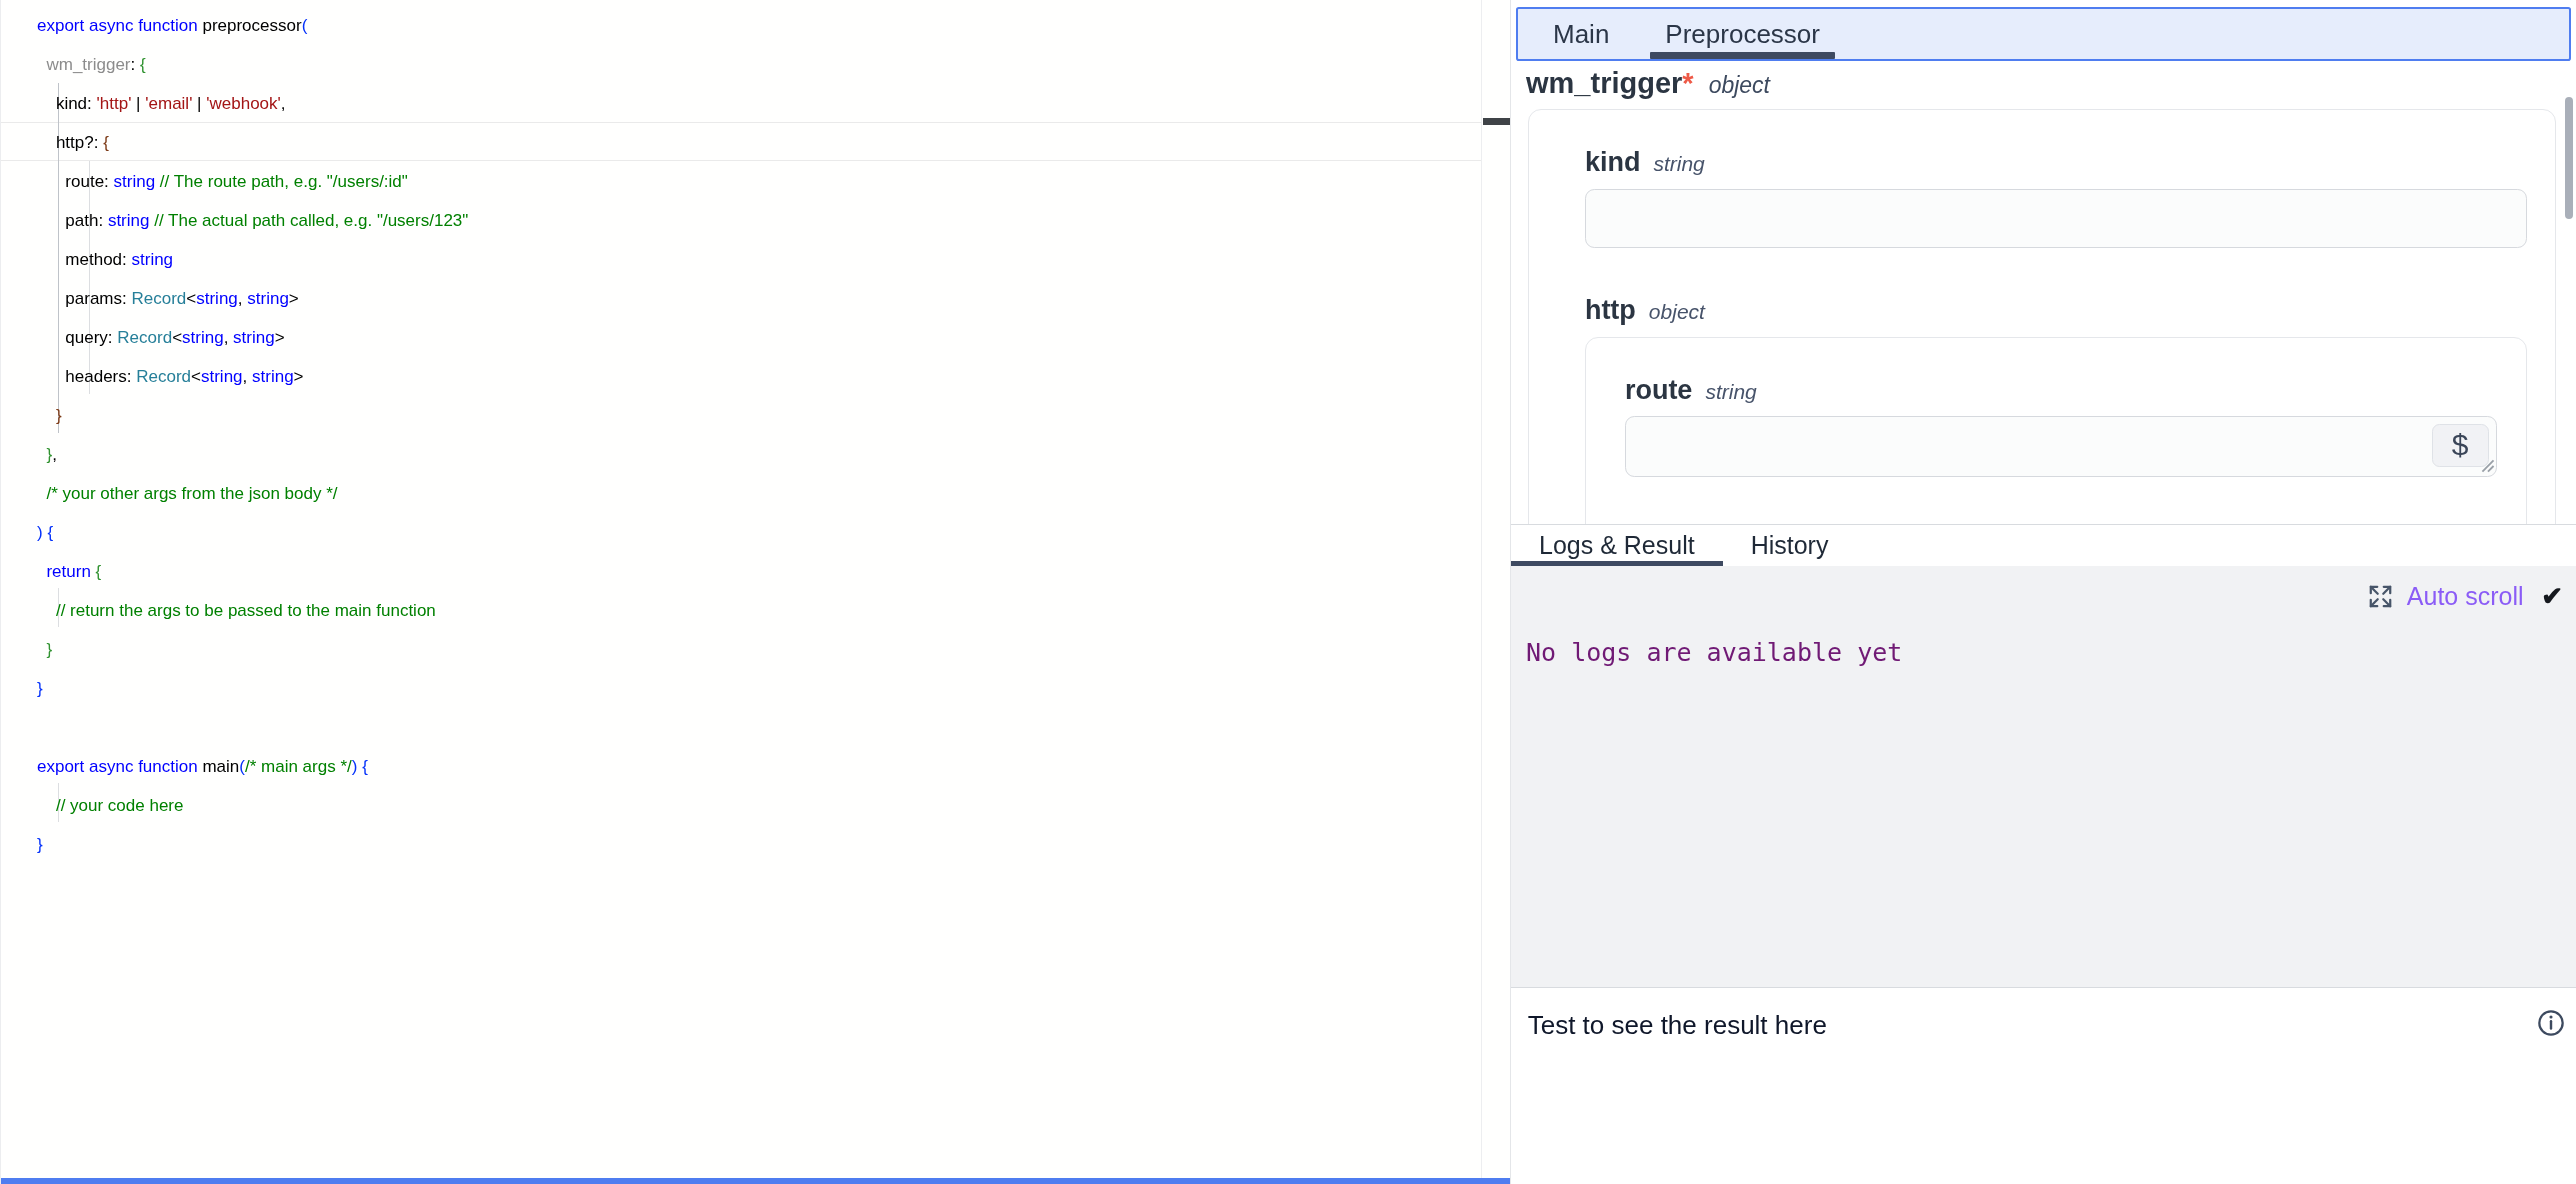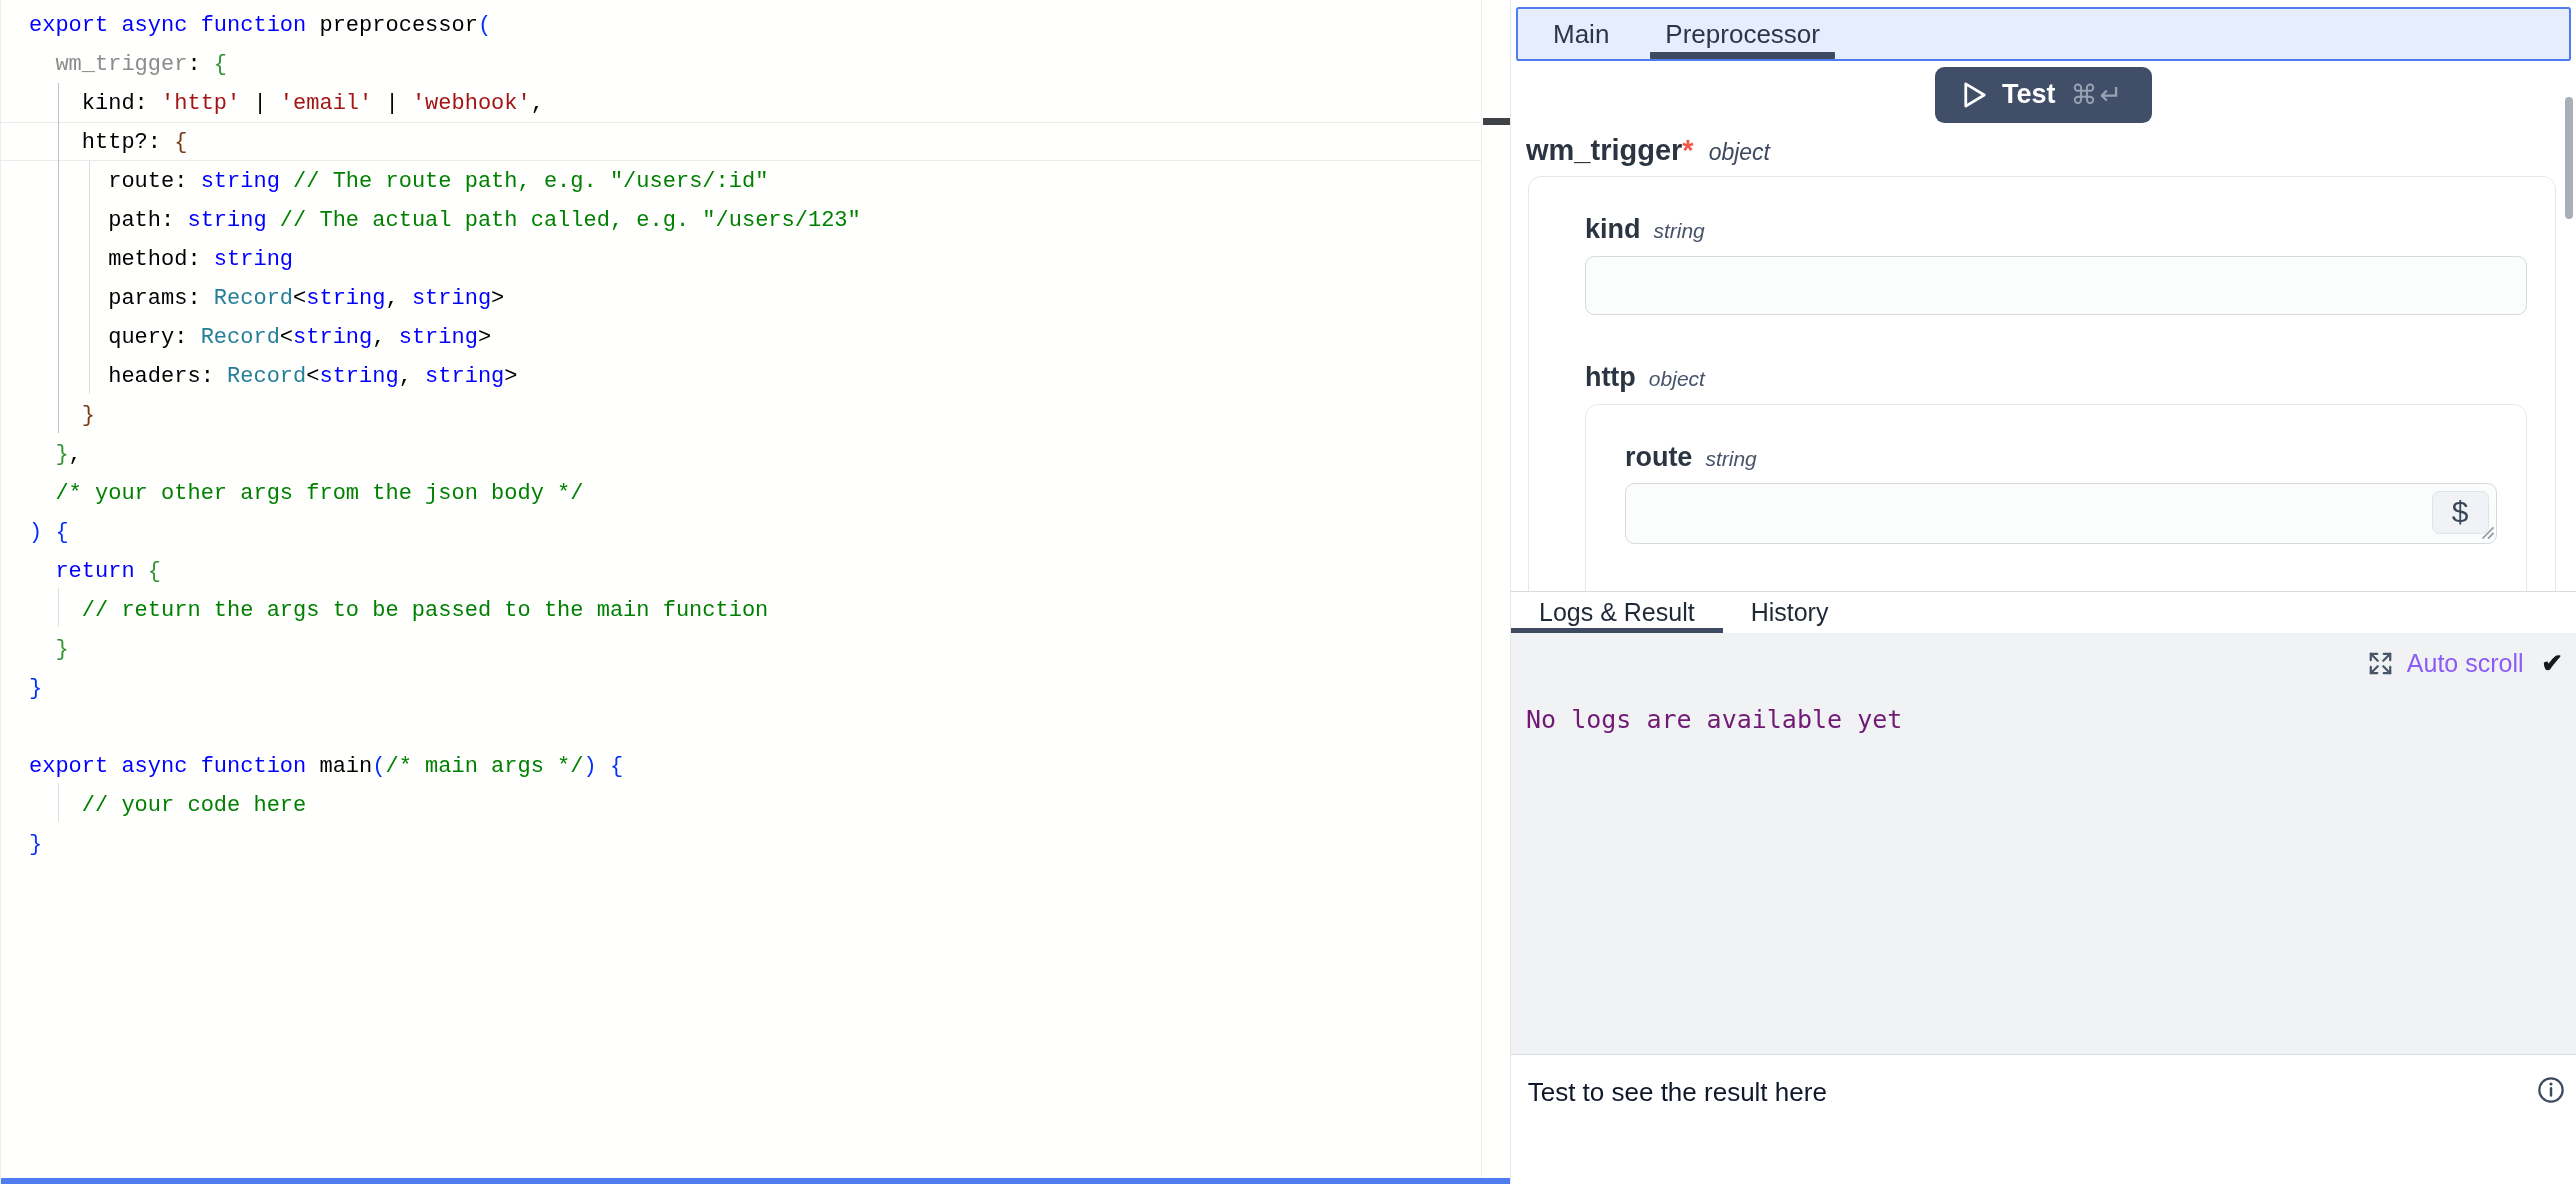--- a/index.html
+++ b/index.html
@@ -3,22 +3,22 @@
 <meta charset="utf-8">
 <style>
   * { margin:0; padding:0; box-sizing:border-box; }
   html,body { width:2576px; height:1184px; overflow:hidden; background:#fff;
               font-family:"Liberation Sans", sans-serif; }
   .app { display:flex; width:2576px; height:1184px; }
 
   
   .editor-pane { position:relative; width:1510px; height:1184px; background:#fffffe;
                  border-left:1.9px solid #ECEDEF; overflow:hidden; }
-  .code-area { position:absolute; left:28px; top:5.6px; right:30px;
-               font-family:Liberation Mono, monospace; font-size:22px; line-height:39px;
+  .code-area { position:absolute; left:36px; top:5.6px; right:30px;
+               font-family:Liberation Sans, sans-serif; font-size:17px; line-height:39px;
                white-space:pre; z-index:3; }
   .cl { height:39px; }
   .tk-kw  { color:#0000FF; }
   .tk-fn  { color:#000000; }
   .tk-dim { color:#8C8C8C; }
   .tk-pl  { color:#000000; }
   .tk-str { color:#A31515; }
   .tk-ty  { color:#267F99; }
   .tk-com { color:#008000; }
   .tk-b1  { color:#0431FA; }
@@ -125,31 +125,20 @@
 
     <div class="tabbar">
       <div class="tab">
         <span>Main</span>
       </div>
       <div class="tab active">
         <span>Preprocessor</span>
       </div>
     </div>
 
-    <div class="test-row">
-      <button class="test-button">
-        <span style="display:flex;">
-          <svg width="24" height="28" viewBox="0 0 26 30" fill="none">
-            <path d="M3 3 L23 15 L3 27 Z" stroke="#FFFFFF" stroke-width="3" stroke-linejoin="round" fill="none"></path>
-          </svg>
-        </span>
-        <span>Test</span>
-        <span class="test-kbd">⌘↵</span>
-      </button>
-    </div>
 
     <div class="form-body">
       <div class="root-field-row">
         <div>
           <span class="root-field-name">wm_trigger</span><span class="root-field-name required-star">*</span>
         </div>
         <span class="field-type">object</span>
       </div>
 
       <div class="outer-box">

